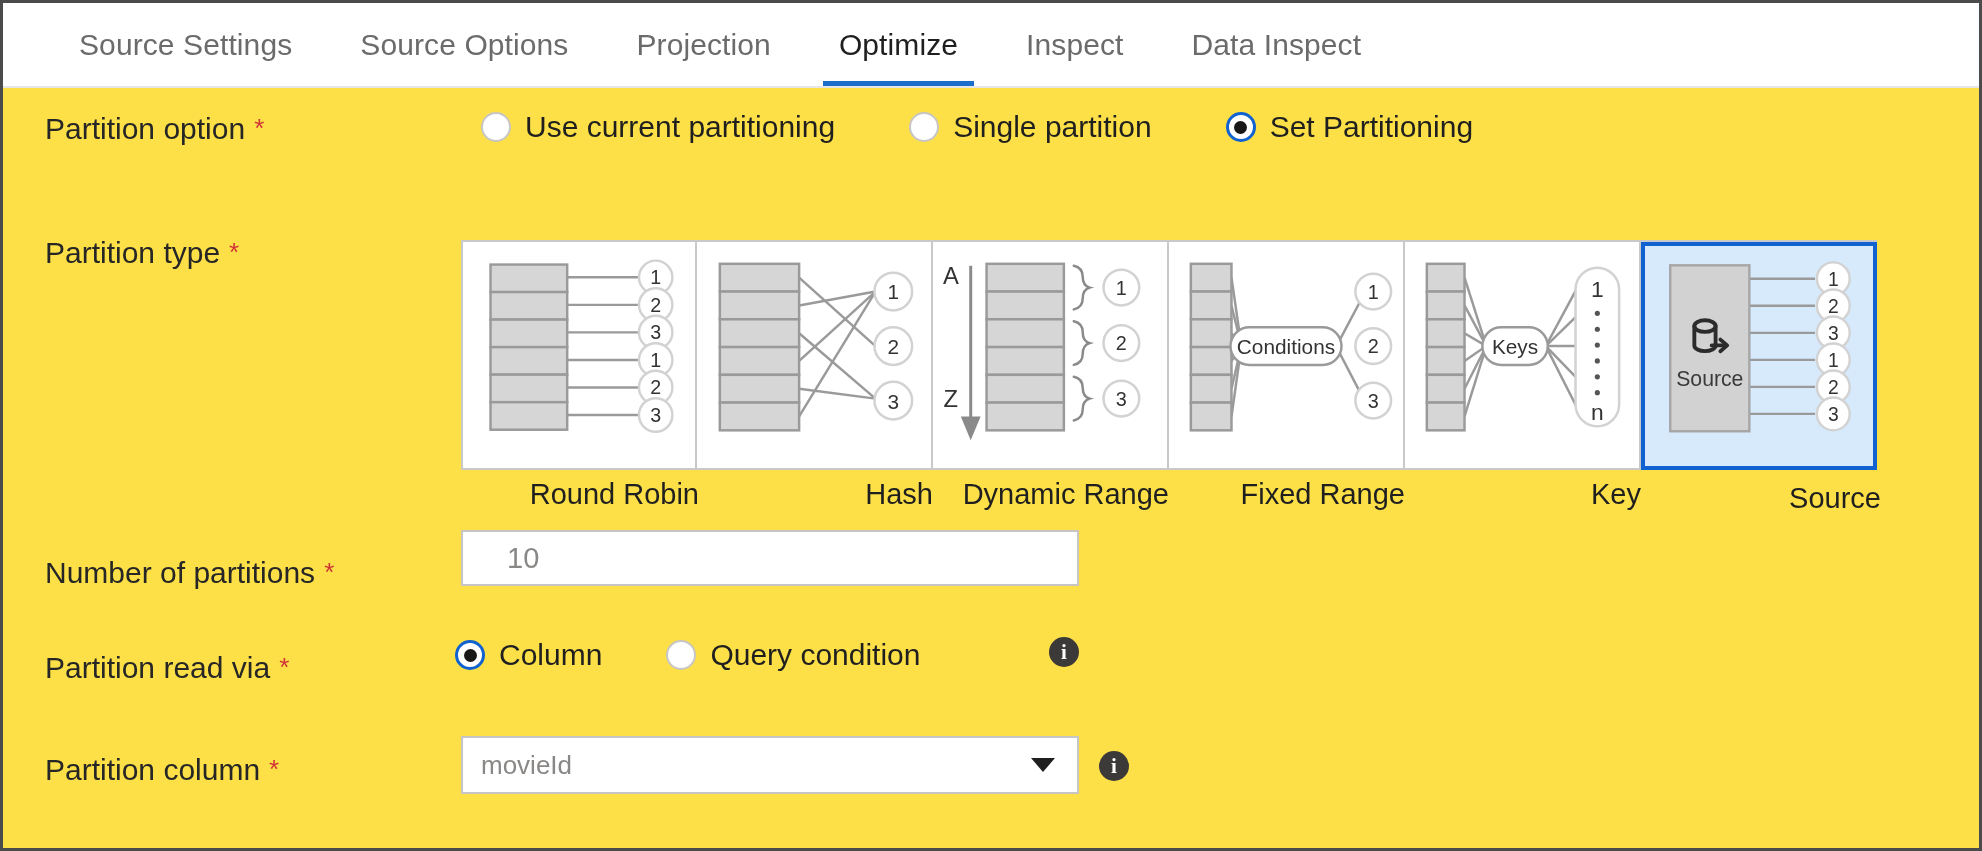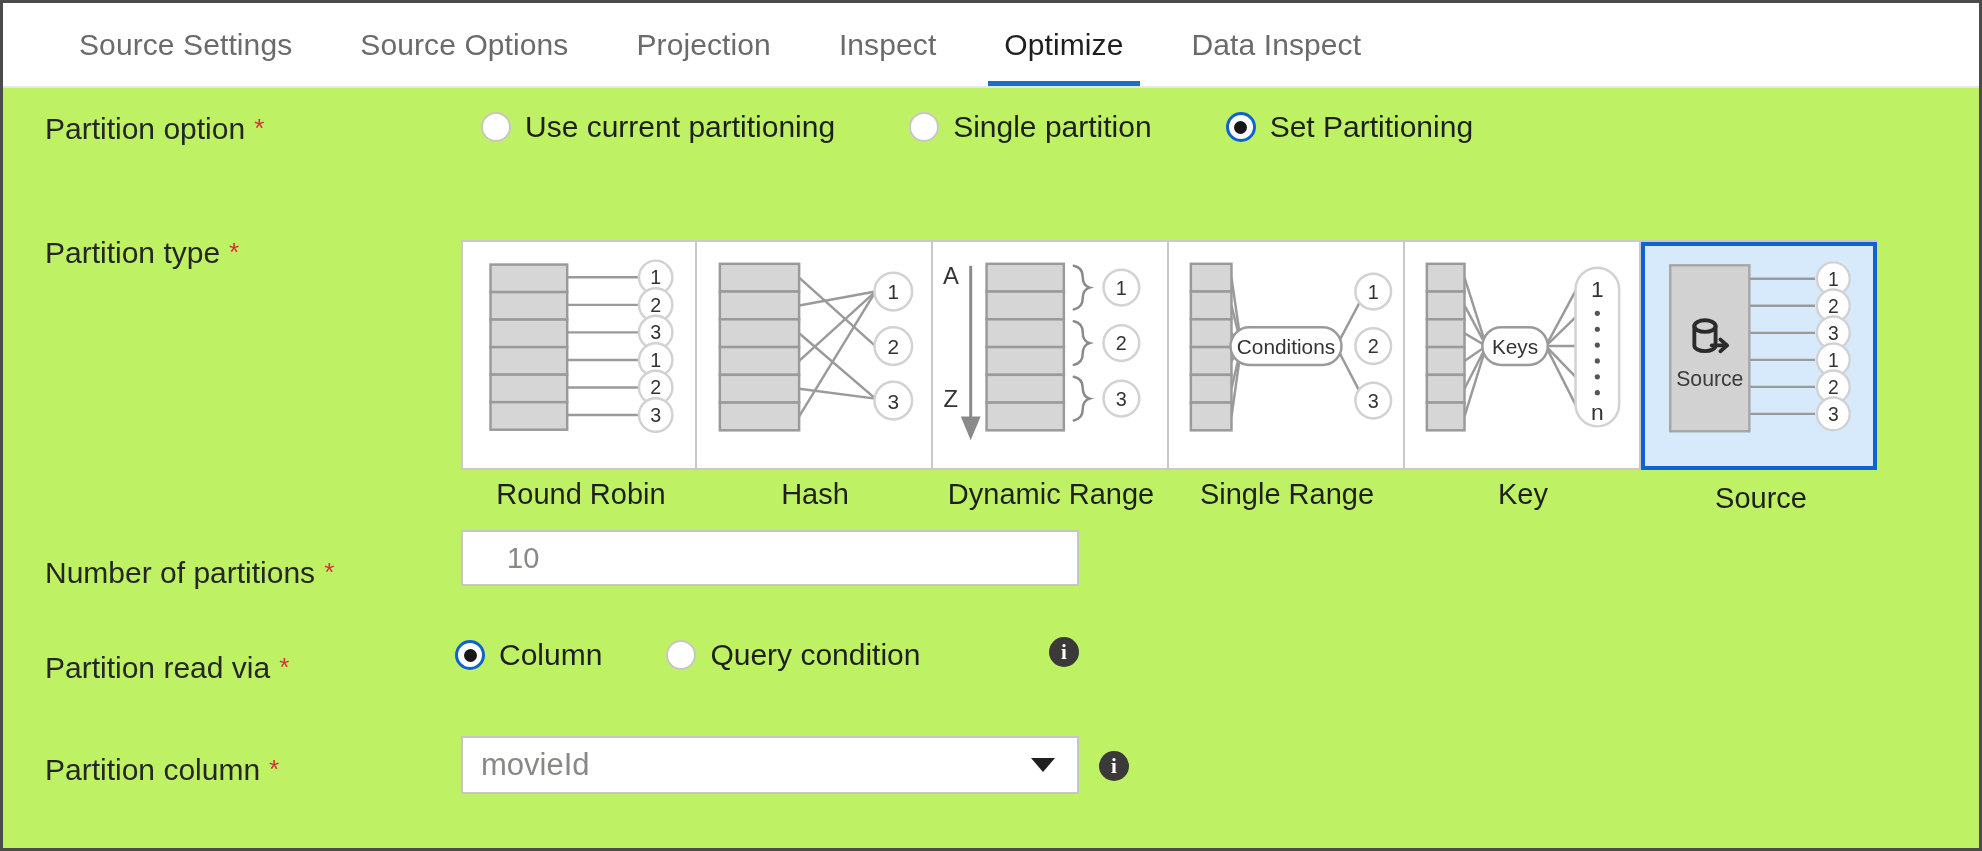--- a/index.html
+++ b/index.html
@@ -5,21 +5,21 @@
   * { box-sizing: border-box; }
   html, body {
     margin: 0; padding: 0;
     background: #ffffff;
     font-family: "Liberation Sans", sans-serif;
   }
   #app {
     position: relative;
     width: 1982px;
     height: 851px;
-    background: #bef264;
+    background: #fde047;
     border: 3px solid #4b4b4b;
     overflow: hidden;
   }
 
   
   .tabbar {
     position: absolute;
     left: 0; top: 0;
     width: 100%;
     height: 85px;
@@ -125,21 +125,21 @@
     background: #d6eafc;
     border: 4px solid #0f62d0;
     z-index: 3;
   }
   .card svg { display: block; width: 100%; height: 100%; }
   .card-label {
     position: absolute;
     top: 236px;
     left: 0;
     width: 236px;
-    text-align: center;
+    text-align: right;
     font-size: 29px;
     color: #1f1f1f;
     white-space: nowrap;
   }
   .card.selected .card-label { left: -4px; width: 240px; }
 
   
   .textbox {
     position: absolute;
     background: #ffffff;
@@ -152,21 +152,21 @@
     cursor: text;
   }
   .dropdown {
     position: absolute;
     background: #ffffff;
     border: 2px solid #c8c6c4;
     display: flex;
     align-items: center;
     justify-content: space-between;
     padding: 0 18px;
-    font-size: 31px;
+    font-size: 26px;
     color: #8a8886;
     cursor: pointer;
     user-select: none;
   }
   .chev {
     width: 0; height: 0;
     border-left: 12px solid transparent;
     border-right: 12px solid transparent;
     border-top: 14px solid #1f1f1f;
     margin-right: 4px;
@@ -198,26 +198,26 @@
     <div class="tabs" id="tabs-container">
         <div class="tab">
           <span>Source Settings</span>
         </div>
         <div class="tab">
           <span>Source Options</span>
         </div>
         <div class="tab">
           <span>Projection</span>
         </div>
-        <div class="tab">
-          <span>Inspect</span>
-        </div>
         <div class="tab active">
           <span>Optimize</span>
           <span class="tab-underline"></span>
+        </div>
+        <div class="tab">
+          <span>Inspect</span>
         </div>
         <div class="tab">
           <span>Data Inspect</span>
         </div>
       </div>
   </div>
 
   <div class="form">
 
     <div class="row">
@@ -378,21 +378,21 @@
               <circle cx="206" cy="50" r="18"></circle>
               <circle cx="206" cy="105" r="18"></circle>
               <circle cx="206" cy="160" r="18"></circle>
             </g>
             <g font-family="Liberation Sans, sans-serif" font-size="20" fill="#333" text-anchor="middle">
               <text x="206" y="57">1</text>
                 <text x="206" y="112">2</text>
                 <text x="206" y="167">3</text>
             </g>
           </svg>
-          <div class="card-label">Single Range</div>
+          <div class="card-label">Fixed Range</div>
         </div>
 
         <div class="card">
           <svg viewBox="0 0 236 228" xmlns="http://www.w3.org/2000/svg">
             <g stroke="#9a9a9a" stroke-width="2.5" fill="none">
               <line x1="60" y1="36" x2="82" y2="105"></line>
               <line x1="60" y1="64" x2="82" y2="105"></line>
               <line x1="60" y1="92" x2="82" y2="105"></line>
               <line x1="60" y1="120" x2="82" y2="105"></line>
               <line x1="60" y1="148" x2="82" y2="105"></line>

